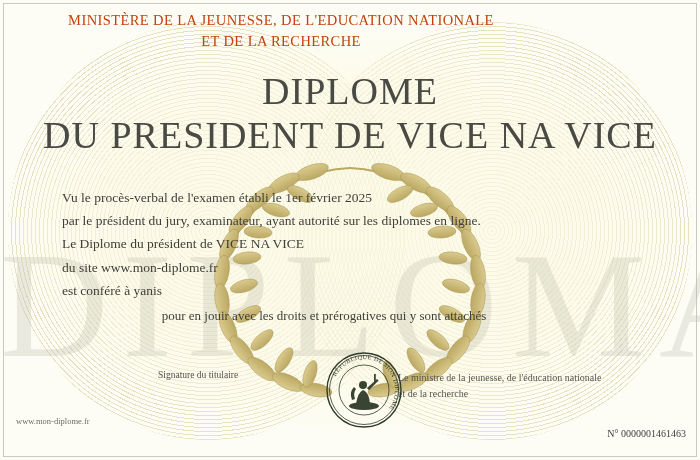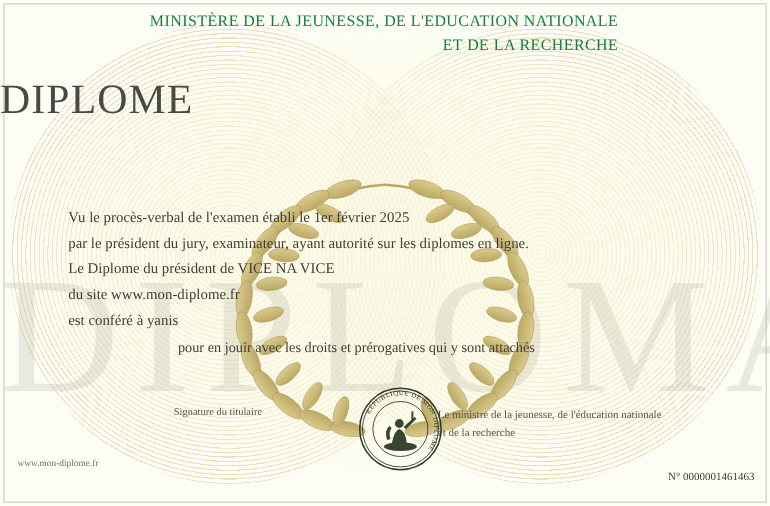--- a/index.html
+++ b/index.html
@@ -80,34 +80,35 @@
     font-weight: 400;
     line-height: 1;
     user-select: none;
   }
 
   
   .ministry {
     position: absolute;
     left: 0; top: 10px;
     width: 562px;
-    text-align: right;
+    text-align: center;
     font-size: 14.5px;
     letter-spacing: 0.4px;
-    color: #15803d;
+    color: #c2410c;
     font-variant: small-caps;
     text-transform: uppercase;
     line-height: 1.45;
   }
   .ministry .l2 { display:block; }
 
   .title {
     position: absolute;
     left: 0; top: 72px;
     width: 700px;
+    text-align: center;
     color: #4a4a45;
   }
   .title .t1 {
     display: block;
     font-size: 38px;
     letter-spacing: 1px;
     line-height: 1.05;
   }
   .title .t2 {
     display: block;
@@ -247,20 +248,21 @@
     </g>
   </svg>
 
   <div class="ministry">
     <span class="l1">Ministère de la Jeunesse, de l'Education Nationale</span>
     <span class="l2">et de la Recherche</span>
   </div>
 
   <div class="title">
     <span class="t1">DIPLOME</span>
+    <span class="t2">DU PRESIDENT DE VICE NA VICE</span>
   </div>
 
   <div class="body-text">
     <div>Vu le procès-verbal de l'examen établi le 1er février 2025</div>
     <div>par le président du jury, examinateur, ayant autorité sur les diplomes en ligne.</div>
     <div>Le Diplome du président de VICE NA VICE</div>
     <div>du site www.mon-diplome.fr</div>
     <div>est conféré à yanis</div>
   </div>
 

